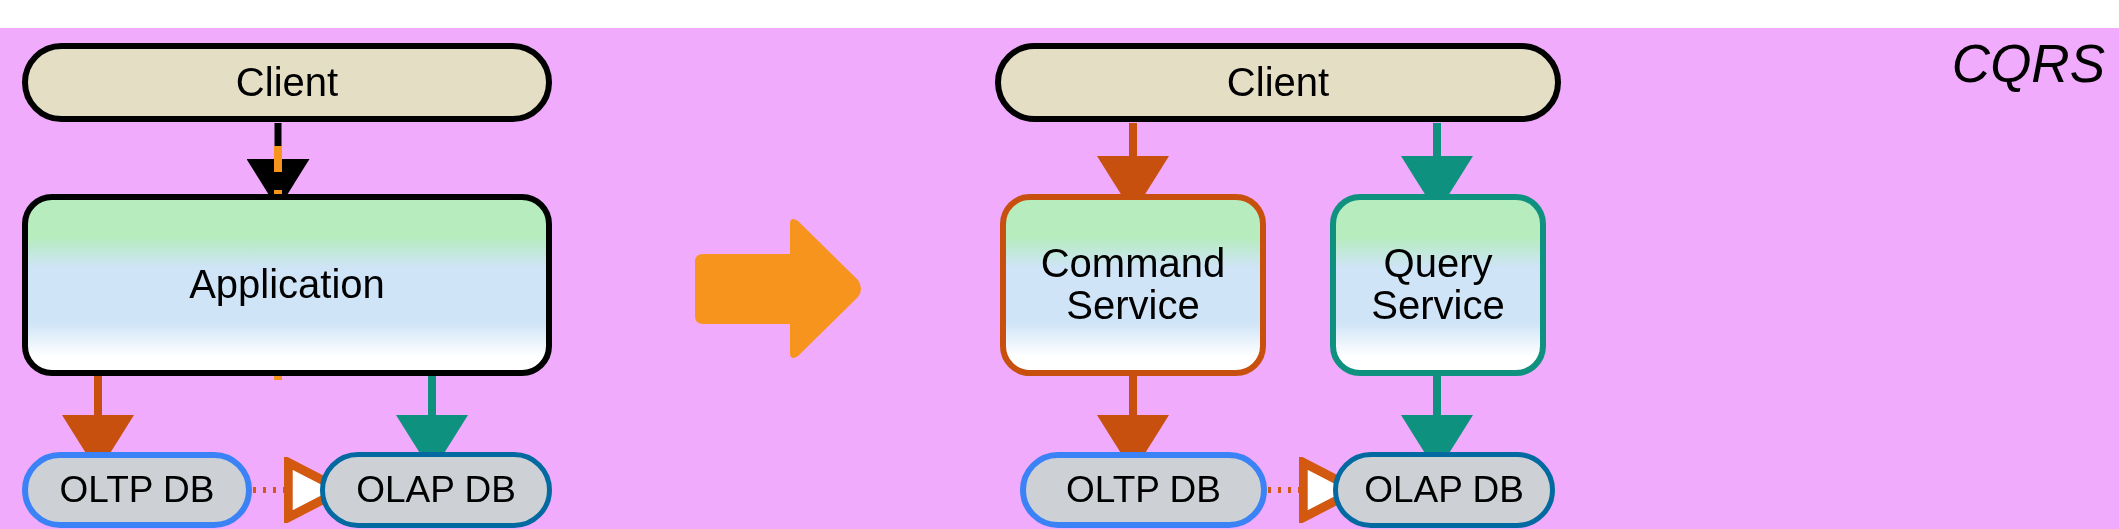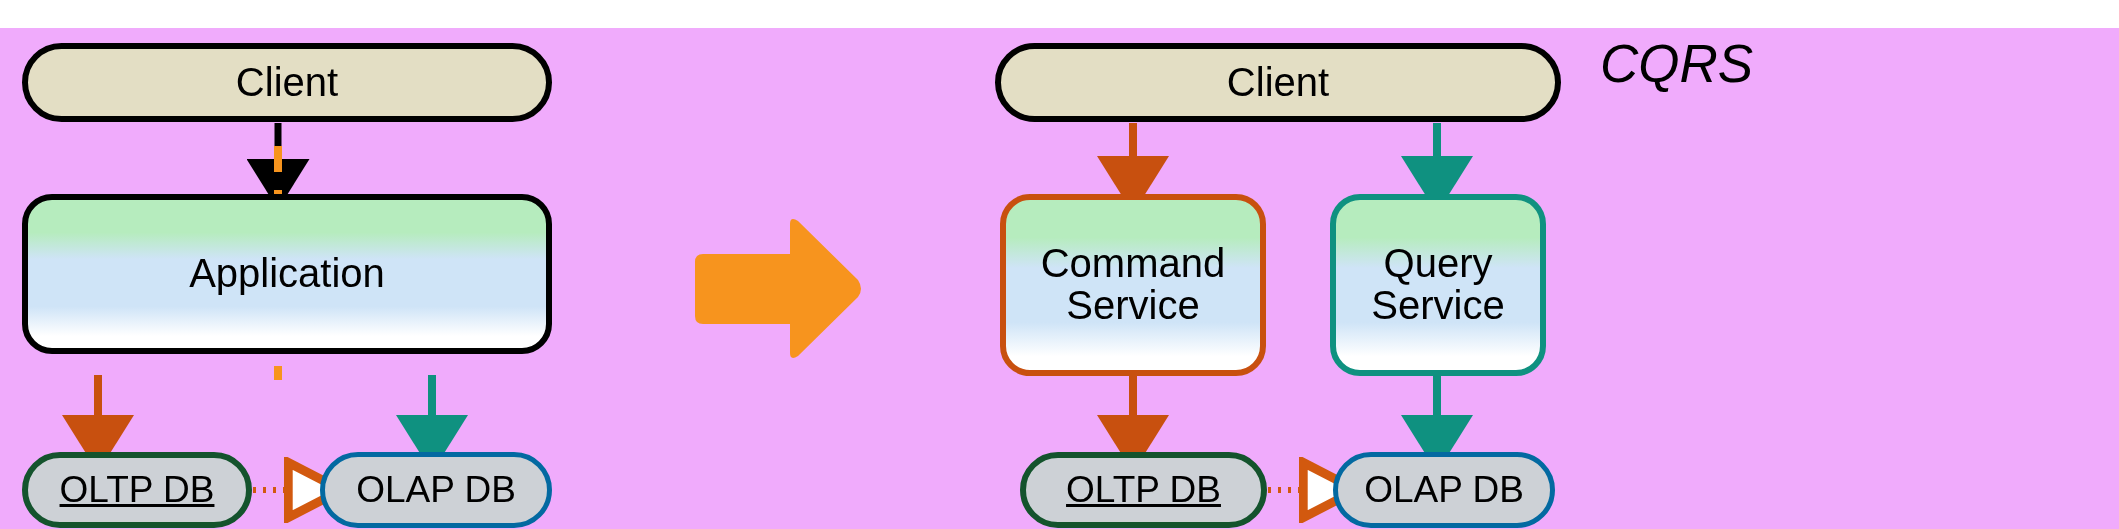--- a/index.html
+++ b/index.html
@@ -31,33 +31,33 @@
   }
   .svc-black{border:6px solid #000000;}
   .svc-orange{border:6px solid #c8500f;}
   .svc-teal{border:6px solid #0f9180;}
 
   .db-pill{
     background:#cdd1d6;
     border-radius:999px;
     font-size:37px;
   }
-  .db-orange{border:6px solid #14532d;text-decoration:underline;}
+  .db-orange{border:6px solid #3b82f6;}
   .db-teal{border:5px solid #0369a1;}
 
   .svc-label{display:block;}
 
   
   #wires{position:absolute;left:0;top:0;width:2119px;height:529px;pointer-events:none;}
 
   
   #caption{
     position:absolute;
     left:1600px;top:8px;width:505px;
-    text-align:left;
+    text-align:right;
     font-size:53px;
     line-height:1.055;
     color:#000;
   }
   #caption .cqrs{font-style:italic;display:block;}
 </style>
 </head>
 <body>
 
 <div id="canvas">
@@ -132,21 +132,21 @@
                Q 695,296 695,288
                L 695,234
                Q 695,226 703,226 Z" fill="#f7941e"></path>
     </g>
   </svg>
 
   <div class="node pill-client" style="left:22px;top:15px;width:530px;height:79px;">
     <span>Client</span>
   </div>
 
-  <div class="node svc-box svc-black" style="left:22px;top:166px;width:530px;height:160px;">
+  <div class="node svc-box svc-black" style="left:22px;top:166px;width:530px;height:182px;">
     <span>Application</span>
   </div>
 
   <div class="node db-pill db-orange" style="left:22px;top:424px;width:230px;height:76px;">
     <span>OLTP DB</span>
   </div>
 
   <div class="node db-pill db-teal" style="left:320px;top:424px;width:232px;height:76px;">
     <span>OLAP DB</span>
   </div>

